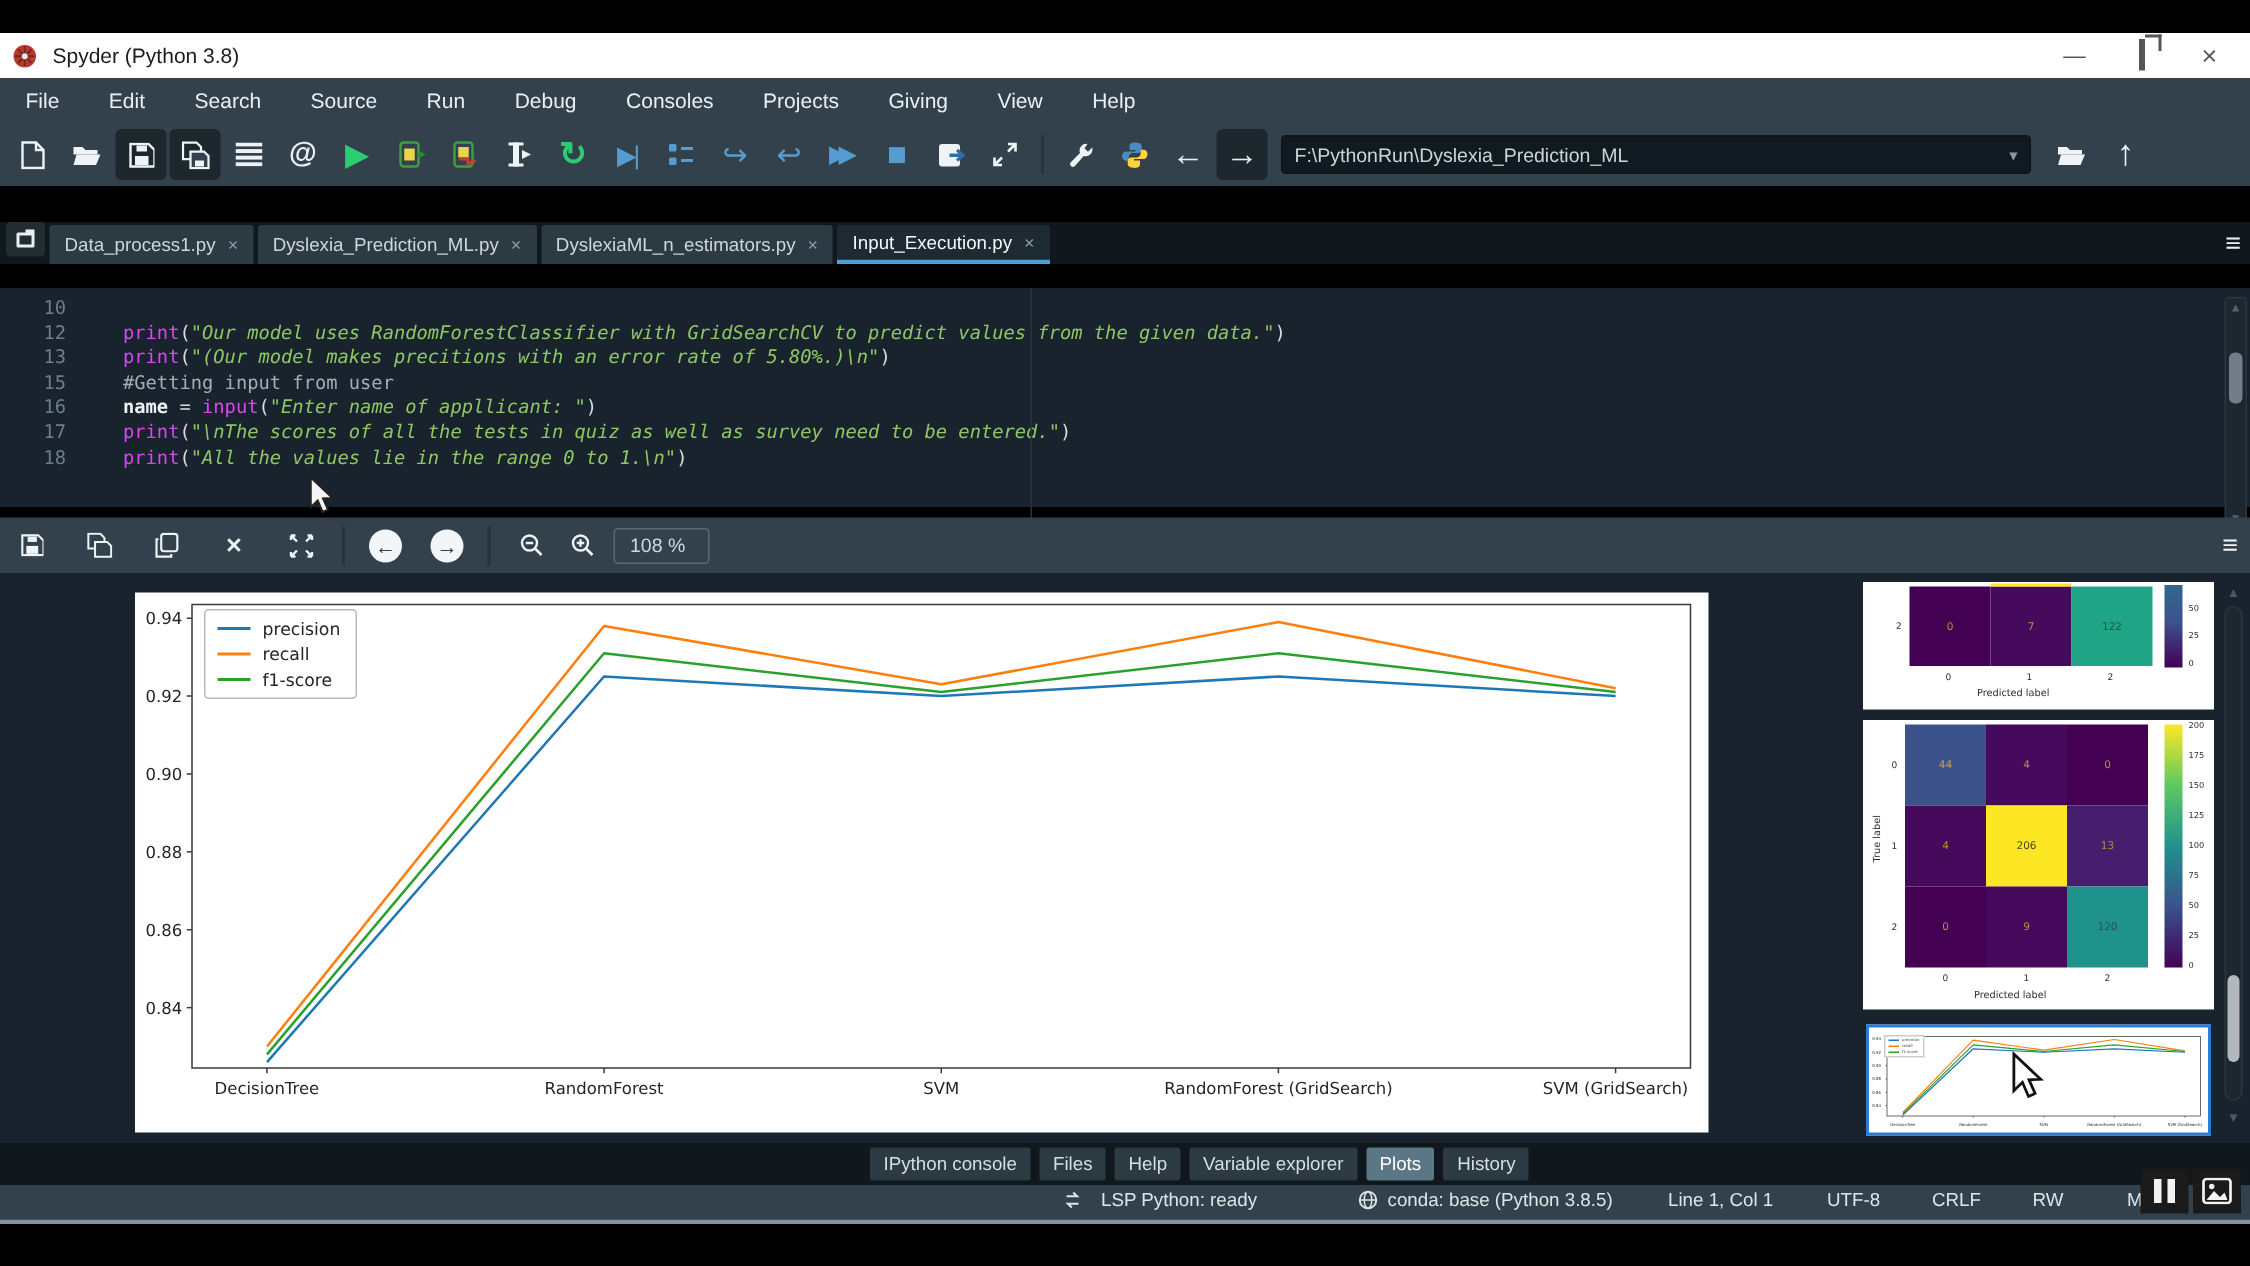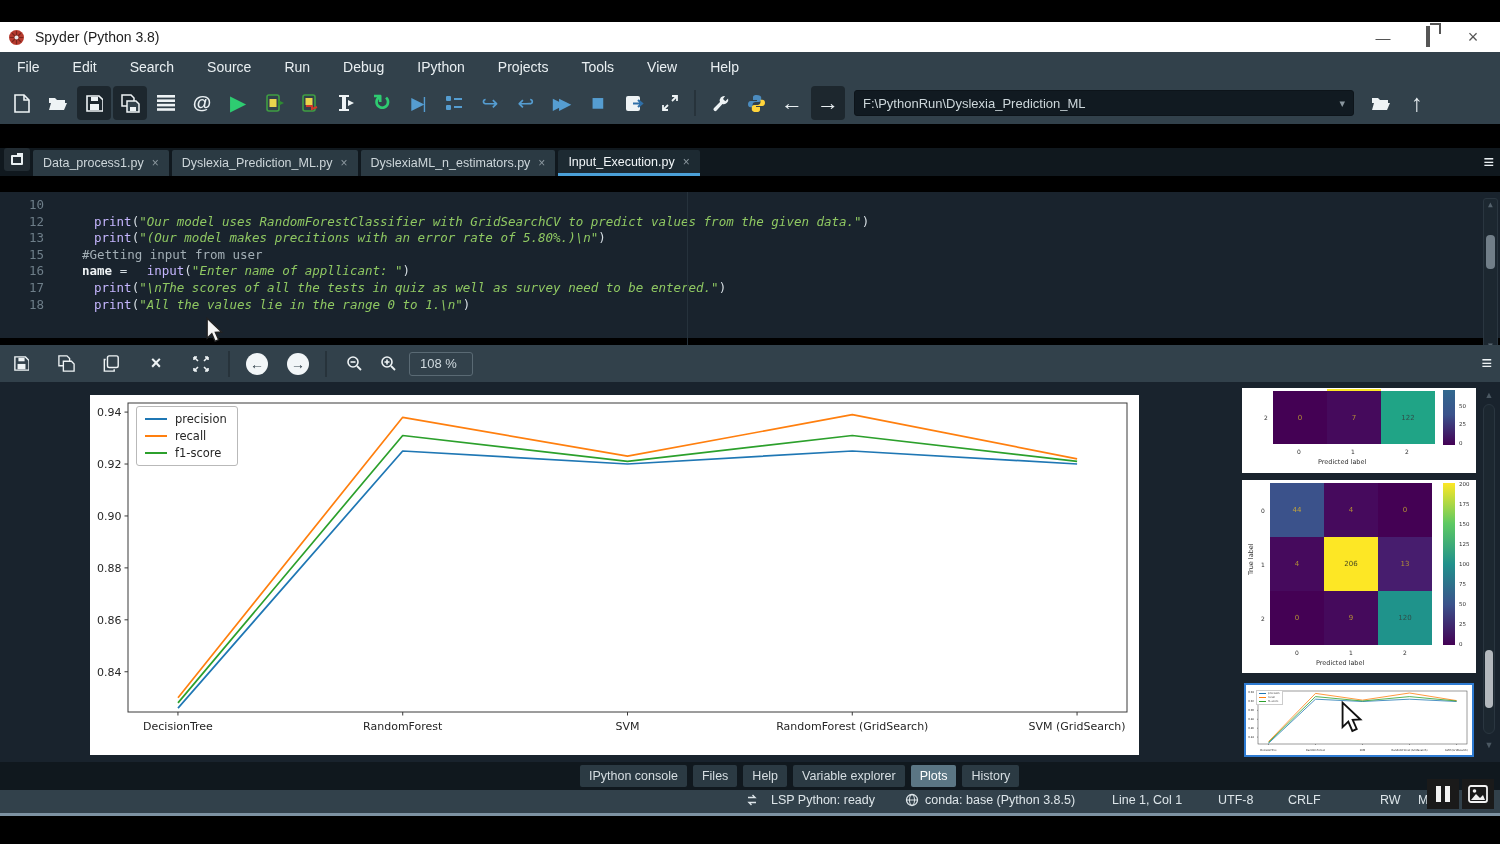--- a/index.html
+++ b/index.html
@@ -44,21 +44,21 @@
   .etab.active{background:#1d2a32;color:#f2f6f8;border-bottom:3px solid #4ba0d8;}
   .tab-hamburger{position:absolute;right:6px;top:4px;color:#e9eff2;font-size:18px;font-weight:bold;}
   
   .editor{position:absolute;left:0;top:192px;width:1500px;height:146px;background:#19232d;
           font-family:"DejaVu Sans Mono",monospace;font-size:12.5px;}
   .edge-line{position:absolute;left:687px;top:0;width:1px;height:166px;background:#26323c;}
   .code-line{display:flex;height:16.6px;line-height:16.6px;white-space:pre;}
   .gutter{width:60px;flex:0 0 auto;text-align:right;padding-right:16px;color:#6e7e89;}
   .code{padding-left:22px;}
   .c-com{color:#a2aeb5;}
-  .c-kw{color:#c4b5fd;margin-left:12px;}
+  .c-kw{color:#d946ef;}
   .c-str{color:#8fc862;font-style:italic;}
   .c-pl{color:#d5dde2;}
   .c-def{color:#eef2f4;font-weight:bold;}
   .ed-scroll{position:absolute;right:2px;top:6px;width:15px;height:154px;background:#1c2730;border:1px solid #2a3640;border-radius:3px;}
   .ed-scroll .arr{position:absolute;left:0;width:13px;text-align:center;color:#55626c;font-size:8px;}
   .ed-thumb{position:absolute;left:2px;top:36px;width:9px;height:34px;background:#717e88;border-radius:4px;}
   
   .ptoolbar{position:absolute;left:0;top:345px;width:1500px;height:37px;background:#32414b;
             display:flex;align-items:center;padding-left:4px;}
   .pbtn{width:32px;height:30px;display:flex;align-items:center;justify-content:center;color:#eef3f5;font-size:16px;margin:0 1px;flex:0 0 auto;}
@@ -127,23 +127,23 @@
   </div>
 
   <div class="menubar">
       <div class="menu-items" style="display:flex;gap:15px;">
         <div class="menu-item">File</div>
         <div class="menu-item">Edit</div>
         <div class="menu-item">Search</div>
         <div class="menu-item">Source</div>
         <div class="menu-item">Run</div>
         <div class="menu-item">Debug</div>
-        <div class="menu-item">IPython</div>
+        <div class="menu-item">Consoles</div>
         <div class="menu-item">Projects</div>
-        <div class="menu-item">Tools</div>
+        <div class="menu-item">Giving</div>
         <div class="menu-item">View</div>
         <div class="menu-item">Help</div>
       </div>
     </div>
 
   <div class="toolbar">
     <div class="tbtn">
       <svg width="16" height="19" viewBox="0 0 16 19">
           <path d="M1 1 h9 l5 5 v12 h-14 z" fill="none" stroke="#eef3f5" stroke-width="1.6"></path>
           <path d="M10 1 v5 h5" fill="none" stroke="#eef3f5" stroke-width="1.6"></path>
@@ -522,21 +522,21 @@
         <div class="btab">IPython console</div>
         <div class="btab">Files</div>
         <div class="btab">Help</div>
         <div class="btab">Variable explorer</div>
         <div class="btab active">Plots</div>
         <div class="btab">History</div>
       </div>
   </div>
 
   <div class="statusbar">
-    <div class="sb-item" style="left:745px;gap:12px;">
+    <div class="sb-item" style="left:708px;gap:12px;">
       <svg width="14" height="14" viewBox="0 0 14 14">
           <path d="M3 4.5 h7 l-2.5 -2.5 M11 9.5 h-7 l2.5 2.5" stroke="#dde5e9" stroke-width="1.4" fill="none"></path>
         </svg>
       <span>LSP Python: ready</span>
     </div>
     <div class="sb-item" style="left:905px;">
       <svg width="14" height="14" viewBox="0 0 14 14">
           <circle cx="7" cy="7" r="5.5" fill="none" stroke="#dde5e9" stroke-width="1.3"></circle>
           <ellipse cx="7" cy="7" rx="2.5" ry="5.5" fill="none" stroke="#dde5e9" stroke-width="1"></ellipse>
           <path d="M1.5 7 h11" stroke="#dde5e9" stroke-width="1"></path>
@@ -545,21 +545,21 @@
     </div>
     <div class="sb-item" style="left:1112px;">
         <span>Line 1, Col 1</span>
       </div>
     <div class="sb-item" style="left:1218px;">
         <span>UTF-8</span>
       </div>
     <div class="sb-item" style="left:1288px;">
         <span>CRLF</span>
       </div>
-    <div class="sb-item" style="left:1355px;margin-left:25px;">
+    <div class="sb-item" style="left:1355px;">
         <span>RW</span>
       </div>
     <div class="sb-item" style="left:1418px;">
         <span>M</span>
       </div>
   </div>
   <div class="bottom-strip"></div>
 
   <div class="ov-btn" style="left:1427px;">
     <div class="pause-bars">

